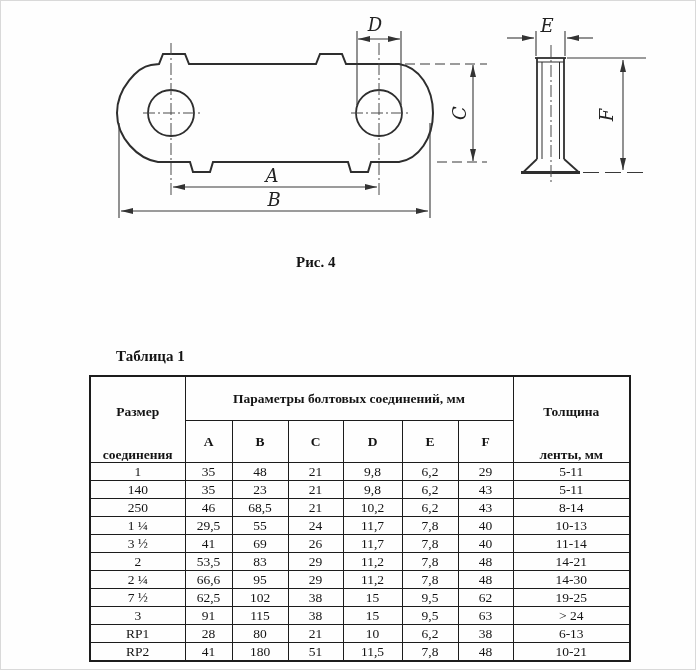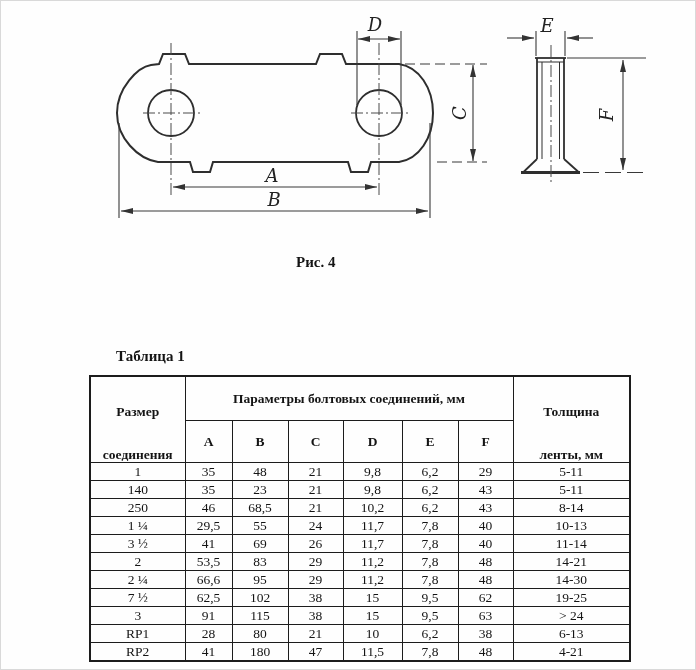--- a/index.html
+++ b/index.html
@@ -277,21 +277,21 @@
         <td>21</td>
         <td>10</td>
         <td>6,2</td>
         <td>38</td>
         <td>6-13</td>
       </tr>
       <tr>
         <td>RP2</td>
         <td>41</td>
         <td>180</td>
-        <td>47</td>
+        <td>51</td>
         <td>11,5</td>
         <td>7,8</td>
         <td>48</td>
-        <td>4-21</td>
+        <td>10-21</td>
       </tr>
     </tbody>
   </table>
 </div>
 
 </body></html>

